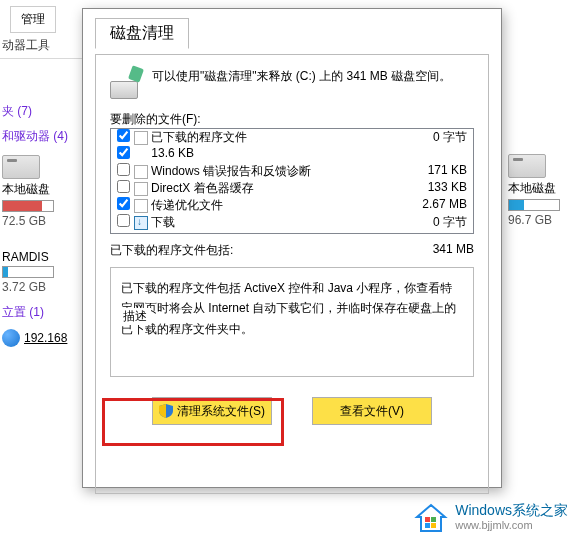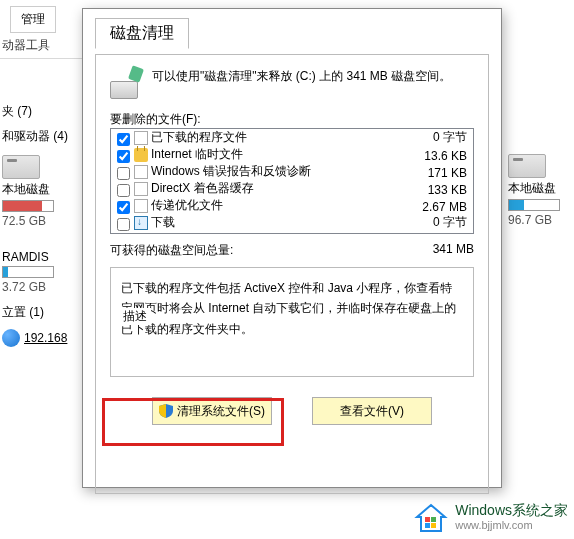--- a/index.html
+++ b/index.html
@@ -3,21 +3,21 @@
 <meta charset="utf-8">
 <style>
   * { box-sizing: border-box; margin: 0; padding: 0; font-family: "Microsoft YaHei", "Segoe UI", sans-serif; }
   body { width: 574px; height: 539px; background: #fff; position: relative; overflow: hidden; font-size: 12px; }
   
   
   .bg-window { position: absolute; left: 0; top: 0; width: 88px; height: 521px; }
   .bg-tab { background: #fff; border: 1px solid #ccc; padding: 4px 10px; margin: 6px 0 0 10px; display: inline-block; }
   .bg-label { padding: 4px 0 2px 2px; color: #333; }
   .bg-sep { border-top: 1px solid #d9d9d9; margin: 2px 0; }
-  .bg-link { color: #000000; padding: 2px 0 6px 2px; cursor: pointer; }
+  .bg-link { color: #6d28d9; padding: 2px 0 6px 2px; cursor: pointer; }
   .drive-item { padding: 2px 0 0 2px; }
   .drive-icon { width: 38px; height: 24px; background: linear-gradient(#e8e8e8,#d0d0d0); border: 1px solid #aaa; border-radius: 2px; margin: 2px 0; position: relative; }
   .drive-icon::after { content:""; position:absolute; left:4px; top:3px; width:10px; height:3px; background:#888; border-radius:1px; }
   .drive-bar { width: 52px; height: 12px; border: 1px solid #999; background: #fff; margin-top: 2px; position: relative; }
   .drive-bar-fill { height: 100%; background: #26a0da; }
   .drive-bar-fill.red { background: #d9534f; }
   .drive-size { color: #555; margin-top: 2px; }
   .globe-row { display:flex; align-items:center; gap:4px; padding:2px 0 0 2px;text-decoration:underline; }
   .globe-icon { width:18px; height:18px; border-radius:50%; background: radial-gradient(circle at 30% 30%, #66b3ff, #1a75d1); flex-shrink:0; }
   
@@ -30,48 +30,48 @@
   .dlg-tab { display: inline-block; background: #fff; border: 1px solid #bbb; border-bottom: 1px solid #fff; padding: 4px 14px; position: relative; top: 1px; font-size: 16px; }
   .dlg-body { border: 1px solid #bbb; margin: 0 12px 12px 12px; padding: 12px 14px 14px 14px; height: 440px; position: relative; }
   .intro-row { display: flex; align-items: flex-start; gap: 10px; margin-bottom: 12px; }
   .cleanup-icon { width: 32px; height: 32px; flex-shrink:0; position:relative; }
   .cleanup-icon .disk { width:28px; height:18px; background:linear-gradient(#eee,#ccc); border:1px solid #999; border-radius:2px; position:absolute; bottom:0; left:0; }
   .cleanup-icon .brush { position:absolute; right:0; top:0; width:12px; height:14px; background:#5b8; border-radius:2px; transform:rotate(20deg); }
   .intro-text { line-height: 1.6; font-size: 12px; }
   
   .label-row { font-size: 12px; margin-bottom: 0; }
   .file-list { border: 1px solid #828790; height: 106px; overflow: hidden; background: #fff; margin-bottom: 8px; }
-  .file-row { display: flex; align-items: flex-end; height: 17px; padding: 0 6px; font-size: 12px; }
+  .file-row { display: flex; align-items: flex-start; height: 17px; padding: 0 6px; font-size: 12px; }
   .file-row input[type=checkbox] { margin-right: 4px; width:13px; height:13px; }
   .file-row .fname { flex: 1; display:flex; align-items:center; gap:3px; overflow:hidden; white-space:nowrap; }
   .file-row .fsize { text-align: right; min-width: 60px; }
   .mini-icon { display:inline-block; width:14px; height:14px; flex-shrink:0; }
   .mini-icon.page { background:#fff; border:1px solid #aaa; }
   .mini-icon.lock { background:#f4c542; border-radius:2px; position:relative; }
   .mini-icon.lock::before { content:""; position:absolute; top:-4px; left:3px; width:6px; height:6px; border:1px solid #b48a1a; border-bottom:none; border-radius:3px 3px 0 0; }
   .mini-icon.down { border:1px solid #2a7ab0; background:#e0f0ff; position:relative; }
   .mini-icon.down::after { content:"↓"; color:#2a7ab0; font-size:10px; position:absolute; left:2px; top:-1px; }
   
   .total-row { display: flex; justify-content: space-between; font-size: 12px; margin-bottom: 8px; }
   
   .desc-group { border: 1px solid #bbb; padding: 10px 10px 12px 10px; position: relative; margin-bottom: 14px; height: 110px; }
   .desc-group-legend { position: absolute; top: -8px; left: 8px; background: #fff; padding: 0 4px; font-size: 12px; margin-top: 48px; }
   .desc-text { font-size: 12px; line-height: 1.7; }
   
   .btn-row { display: flex; gap: 40px; justify-content: center; margin-top: 20px; }
-  .win-btn { min-width: 120px; height: 28px; background: #fef9c3; border: 1px solid #adadad; font-size: 12px; display: inline-flex; align-items: center; justify-content: center; gap: 4px; cursor: pointer; }
+  .win-btn { min-width: 120px; height: 28px; background: #fde047; border: 1px solid #adadad; font-size: 12px; display: inline-flex; align-items: center; justify-content: center; gap: 4px; cursor: pointer; }
   .shield-icon { width:14px; height:14px; position:relative; }
   .shield-icon svg { width:14px; height:14px; }
   .red-box { position:absolute; border:3px solid #d9221f; left: 102px; top: 398px; width: 182px; height: 48px; pointer-events:none; }
   
   
   .watermark { position: absolute; right: 6px; bottom: 4px; display: flex; align-items: center; gap: 6px; font-size: 12px; color: #333; }
   .watermark .logo { width: 36px; height: 36px; }
   .watermark .txt { display:flex; flex-direction:column; line-height:1.2; }
-  .watermark .t1 { color:#14532d; font-size:14px; }
+  .watermark .t1 { color:#0369a1; font-size:14px; }
   .watermark .t2 { color:#888; font-size:11px; }
 </style>
 </head>
 <body>
 
 <div class="bg-window">
   <div class="bg-tab">管理</div>
   <div class="bg-label" style="">动器工具</div>
   <div class="bg-sep"></div>
   <div style="height:40px;"></div>
@@ -131,24 +131,20 @@
       <div class="file-row">
         <input type="checkbox" checked="" style="">
         <span class="fname">
             <span class="mini-icon page"></span>
             <span>已下载的程序文件</span>
           </span>
         <span class="fsize">0 字节</span>
       </div>
       <div class="file-row">
         <input type="checkbox" checked="" style="">
-        <span class="fname">
-            <span class="mini-icon lock"></span>
-            <span>Internet 临时文件</span>
-          </span>
         <span class="fsize">13.6 KB</span>
       </div>
       <div class="file-row">
         <input type="checkbox" style="">
         <span class="fname">
             <span class="mini-icon page"></span>
             <span>Windows 错误报告和反馈诊断</span>
           </span>
         <span class="fsize">171 KB</span>
       </div>
@@ -172,21 +168,21 @@
         <input type="checkbox" style="">
         <span class="fname">
             <span class="mini-icon down"></span>
             <span>下载</span>
           </span>
         <span class="fsize">0 字节</span>
       </div>
     </div>
 
     <div class="total-row">
-      <span>可获得的磁盘空间总量:</span>
+      <span>已下载的程序文件包括:</span>
       <span>341 MB</span>
     </div>
 
     <div class="desc-group">
       <span class="desc-group-legend">描述</span>
       <div class="desc-text">已下载的程序文件包括 ActiveX 控件和 Java 小程序，你查看特定网页时将会从 Internet 自动下载它们，并临时保存在硬盘上的已下载的程序文件夹中。</div>
     </div>
 
     <div class="btn-row">
       <button class="win-btn">

